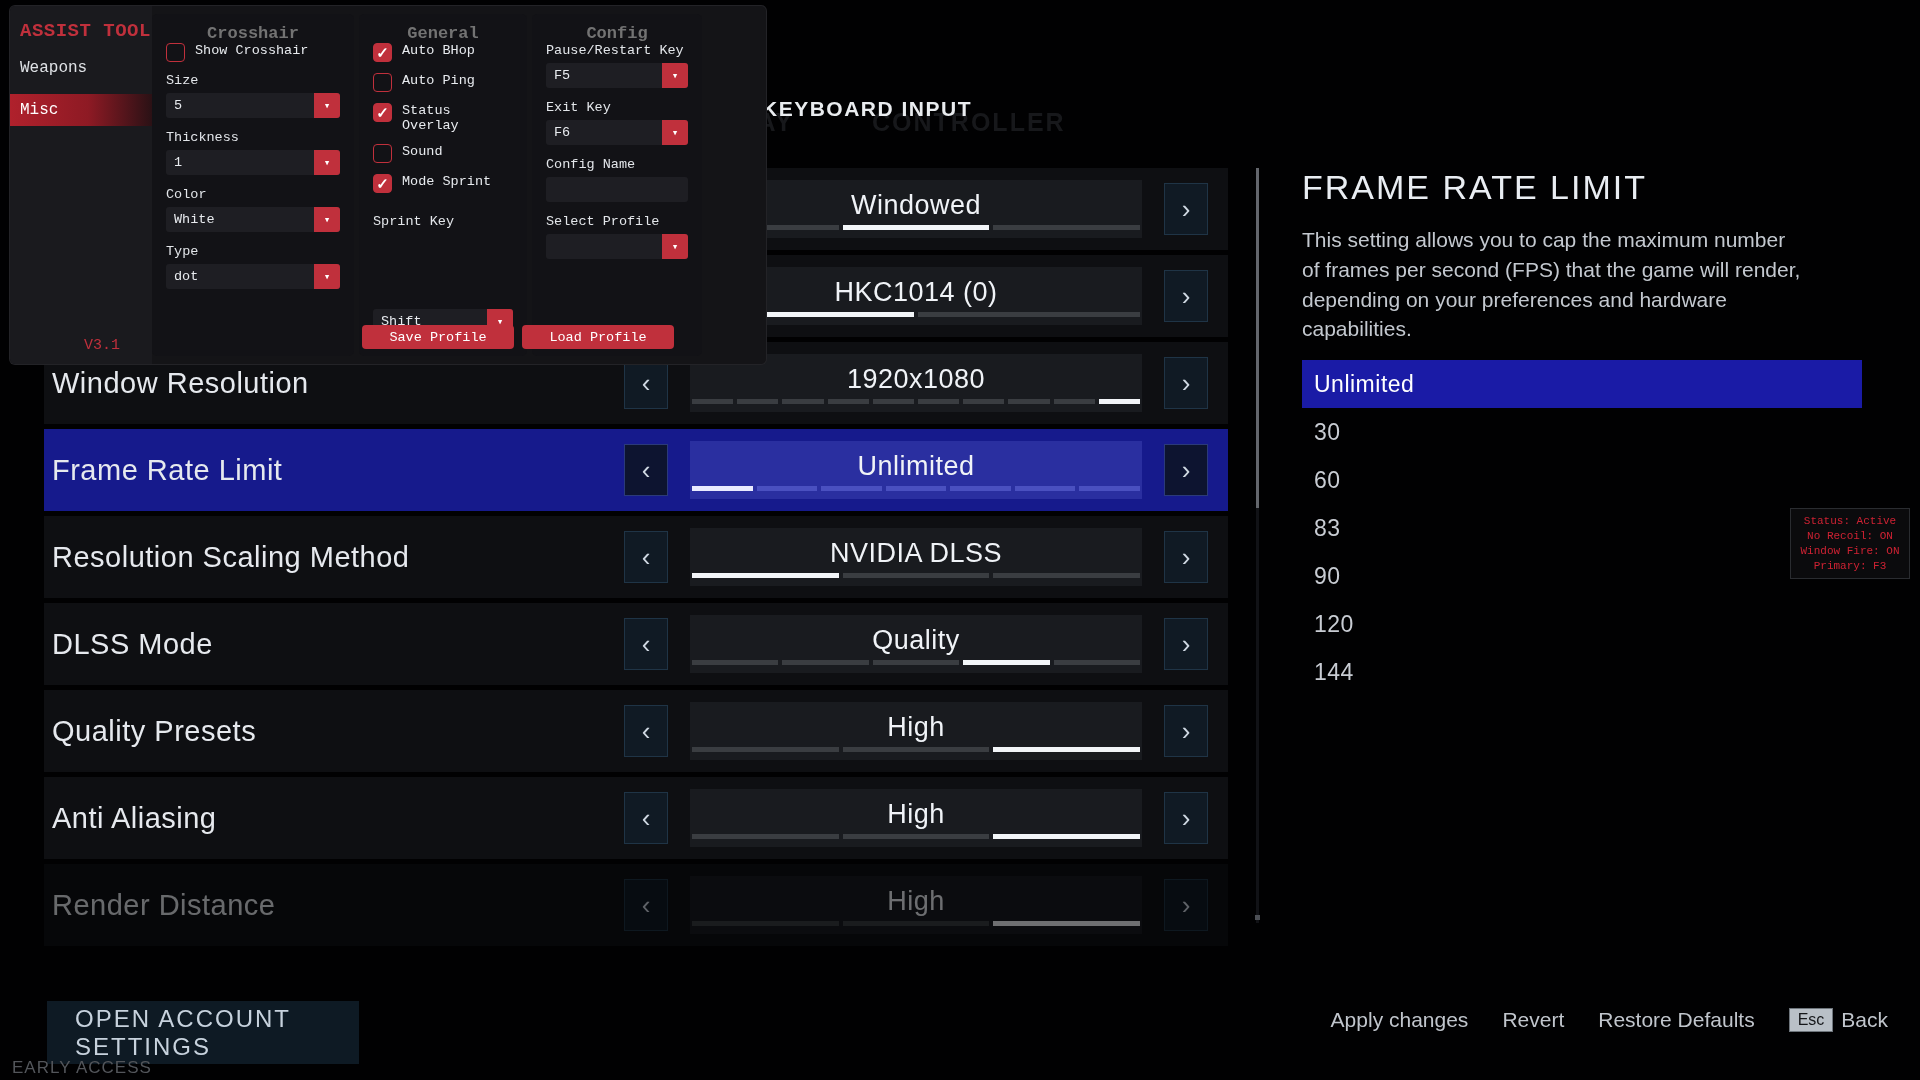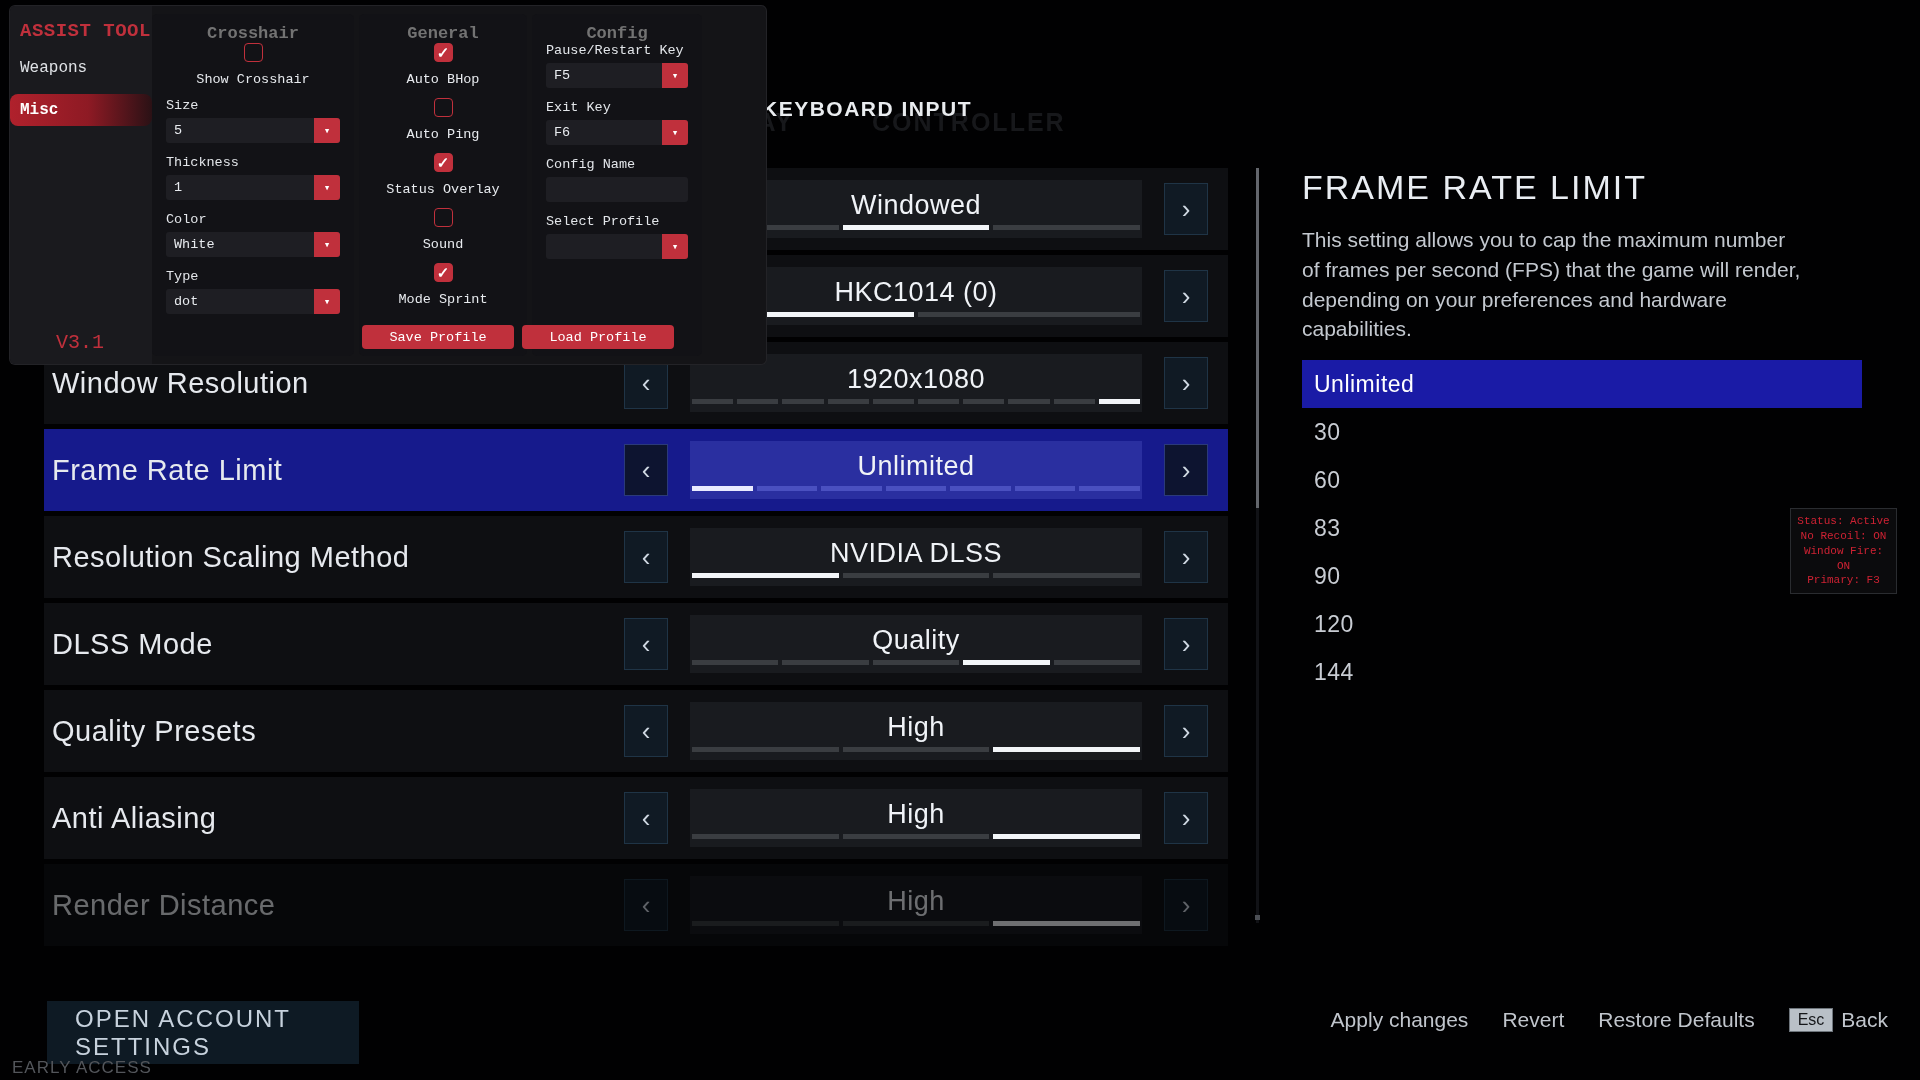--- a/index.html
+++ b/index.html
@@ -108,21 +108,21 @@
   .opt {
     height: 48px; display: flex; align-items: center;
     padding-left: 12px; font-size: 23px; color: #c8ccd3;
     letter-spacing: .5px;
   }
   .opt.sel { background: #1a1ba6; color: #fff; }
 
   
   .hud {
     position: absolute; left: 1790px; top: 508px;
-    width: 107px;
+    width: 120px;
     background: #0b0b0d; border: 1px solid #2a2c30;
     padding: 5px 6px;
     font-family: "Liberation Mono", monospace;
     font-size: 11px; line-height: 1.35; color: #cf2233;
     text-align: center;
   }
 
   
   .acct-btn {
     position: absolute; left: 47px; top: 1001px;
@@ -170,26 +170,26 @@
     letter-spacing: .5px; padding: 0 0 0 10px;
   }
   .ov-navitem {
     font-family: "Liberation Mono", monospace;
     font-size: 16px; color: #dfe2e6;
     padding: 7px 0 7px 10px; cursor: pointer;
     margin-top: 10px;
   }
   .ov-navitem.active {
     background: linear-gradient(90deg, #b0212c 0%, #8e1a24 55%, #2a1115 100%);
-    color: #fff; font-weight: 700; border-radius: 8px;
+    color: #fff; font-weight: 400;
   }
   .ov-version {
-    position: absolute; bottom: 10px; left: 46px;
-    font-family: "Liberation Mono", monospace;
-    font-size: 20px; color: #c0303c;
+    position: absolute; bottom: 10px; left: 74px;
+    font-family: "Liberation Mono", monospace;
+    font-size: 15px; color: #c0303c;
   }
   .ov-cols { display: flex; gap: 5px; padding: 8px 6px 8px 0; flex: 1; }
   .ov-card {
     background: #121216;
     border-radius: 5px;
     padding: 10px 14px;
     display: flex; flex-direction: column;
   }
   .ov-card.crosshair { width: 202px; }
   .ov-card.general   { width: 168px; }
@@ -215,23 +215,22 @@
   .ov-select .caret {
     position: absolute; right: 0; top: 0; bottom: 0; width: 26px;
     background: #c0303c; display: flex; align-items: center; justify-content: center;
     color: #fff; font-size: 11px;
   }
   .ov-input {
     height: 25px; background: #1e1e23; border-radius: 3px;
     margin-bottom: 12px;
   }
   .ov-check-row {
-    display: flex; align-items: center; gap: 10px; margin-bottom: 11px;
+    display: flex; gap: 10px; margin-bottom: 11px;
     cursor: pointer;
-    flex-direction: column;
   }
   .ov-box {
     width: 19px; height: 19px; border-radius: 4px;
     border: 1.5px solid #c0303c; background: transparent;
     display: flex; align-items: center; justify-content: center;
     flex: 0 0 19px;
   }
   .ov-box.on { background: #c0303c; border-color: #c0303c; }
   .ov-box.on::after {
     content: "✓"; color: #fff; font-size: 15px; line-height: 1;

